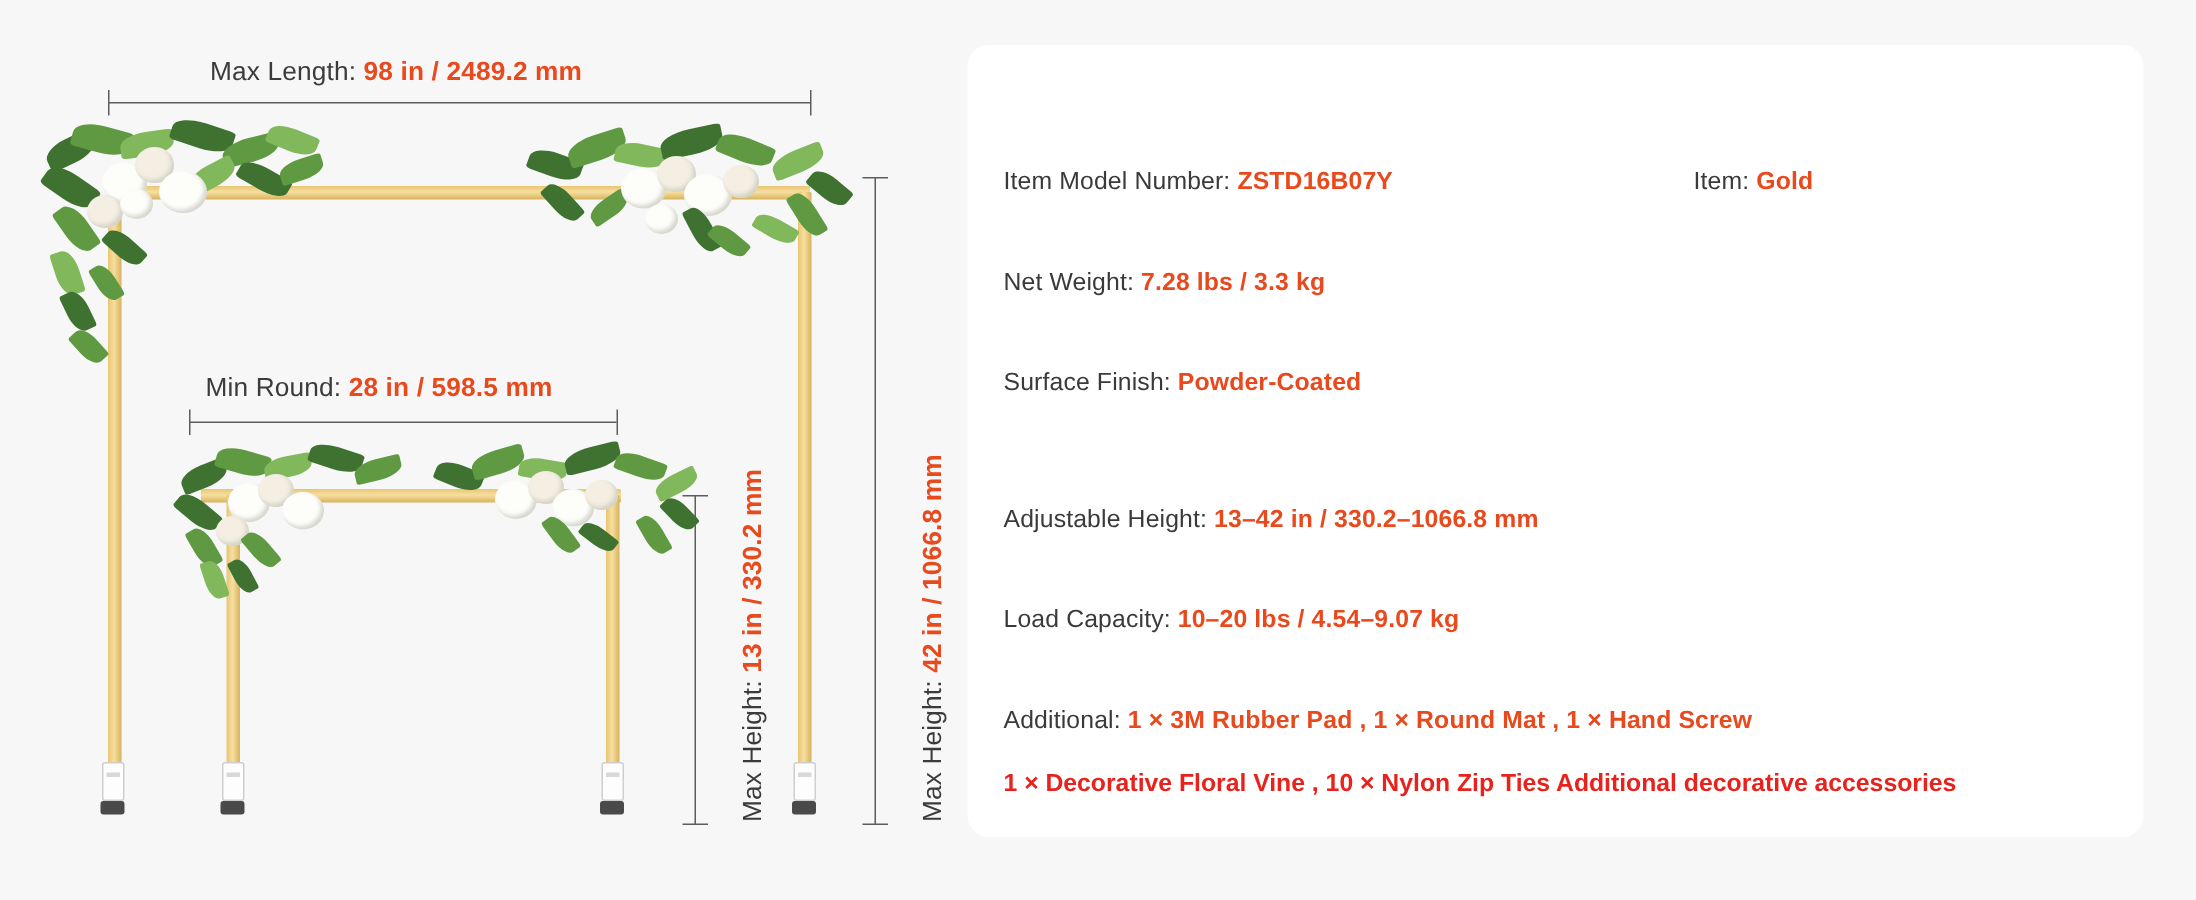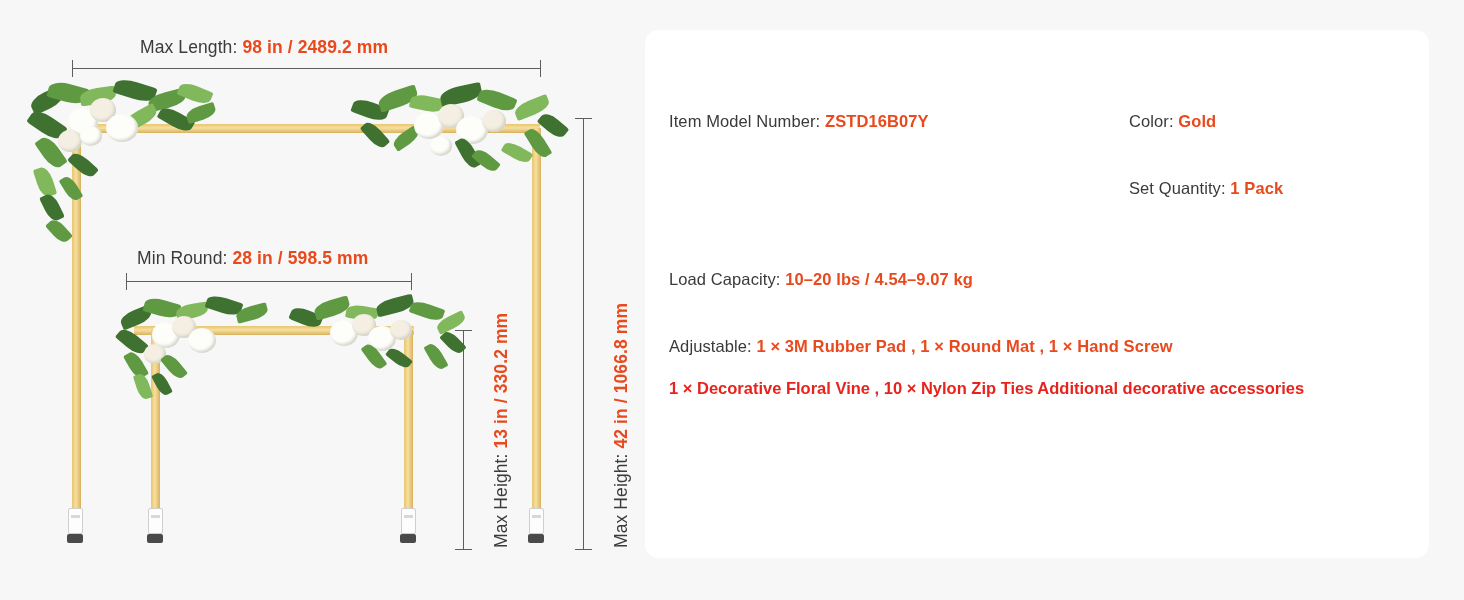--- a/index.html
+++ b/index.html
@@ -281,37 +281,43 @@
   </div>
 
   <div class="spec-card">
     <div class="spec-inner">
 
       <div class="two-col">
         <div class="col-left">
           <div class="spec-row">
             <span class="lbl">Item Model Number: </span><span class="val">ZSTD16B07Y</span>
           </div>
+          <div class="spec-row">
+            <span class="lbl">Net Weight: </span><span class="val">7.28 lbs / 3.3 kg</span>
+          </div>
+          <div class="spec-row">
+            <span class="lbl">Surface Finish: </span><span class="val">Powder-Coated</span>
+          </div>
         </div>
         <div class="col-right">
           <div class="spec-row">
-            <span class="lbl">Color: </span><span class="val">Gold</span>
-          </div>
-          <div class="spec-row">
-            <span class="lbl">Set Quantity: </span><span class="val">1 Pack</span>
+            <span class="lbl">Item: </span><span class="val">Gold</span>
           </div>
         </div>
       </div>
 
       <div class="full-rows">
         <div class="spec-row">
+          <span class="lbl">Adjustable Height: </span><span class="val">13–42 in / 330.2–1066.8 mm</span>
+        </div>
+        <div class="spec-row">
           <span class="lbl">Load Capacity: </span><span class="val">10–20 lbs / 4.54–9.07 kg</span>
         </div>
         <div class="spec-row">
-          <span class="lbl">Adjustable: </span><span class="val">1 × 3M Rubber Pad  , 1 × Round Mat , 1 × Hand Screw</span>
+          <span class="lbl">Additional: </span><span class="val">1 × 3M Rubber Pad  , 1 × Round Mat , 1 × Hand Screw</span>
         </div>
         <div class="highlight-row">1 × Decorative Floral Vine , 10 × Nylon Zip Ties Additional decorative accessories</div>
       </div>
 
     </div>
   </div>
 
 </div>
 
 </body></html>

